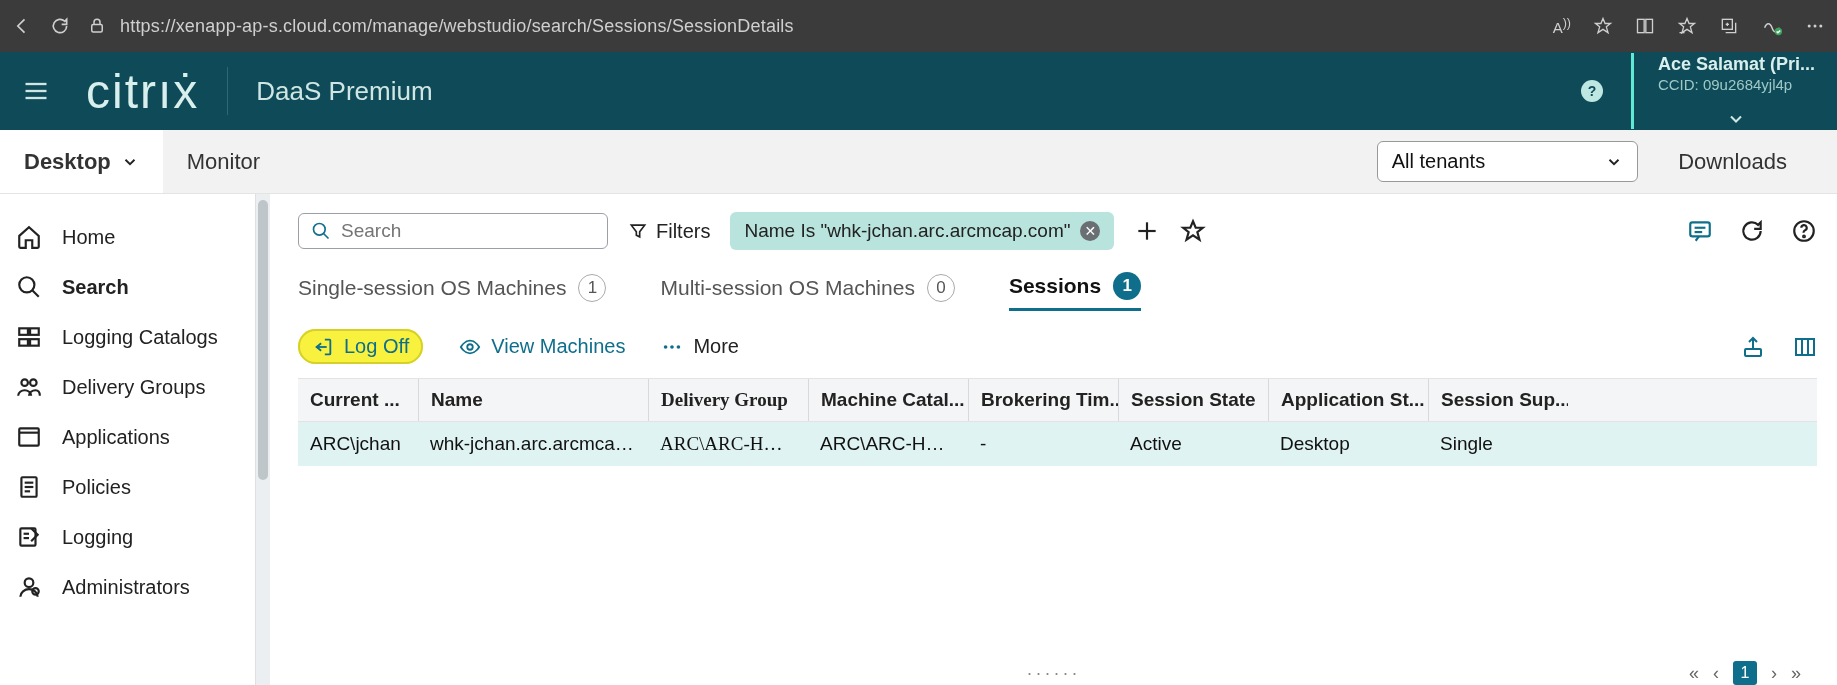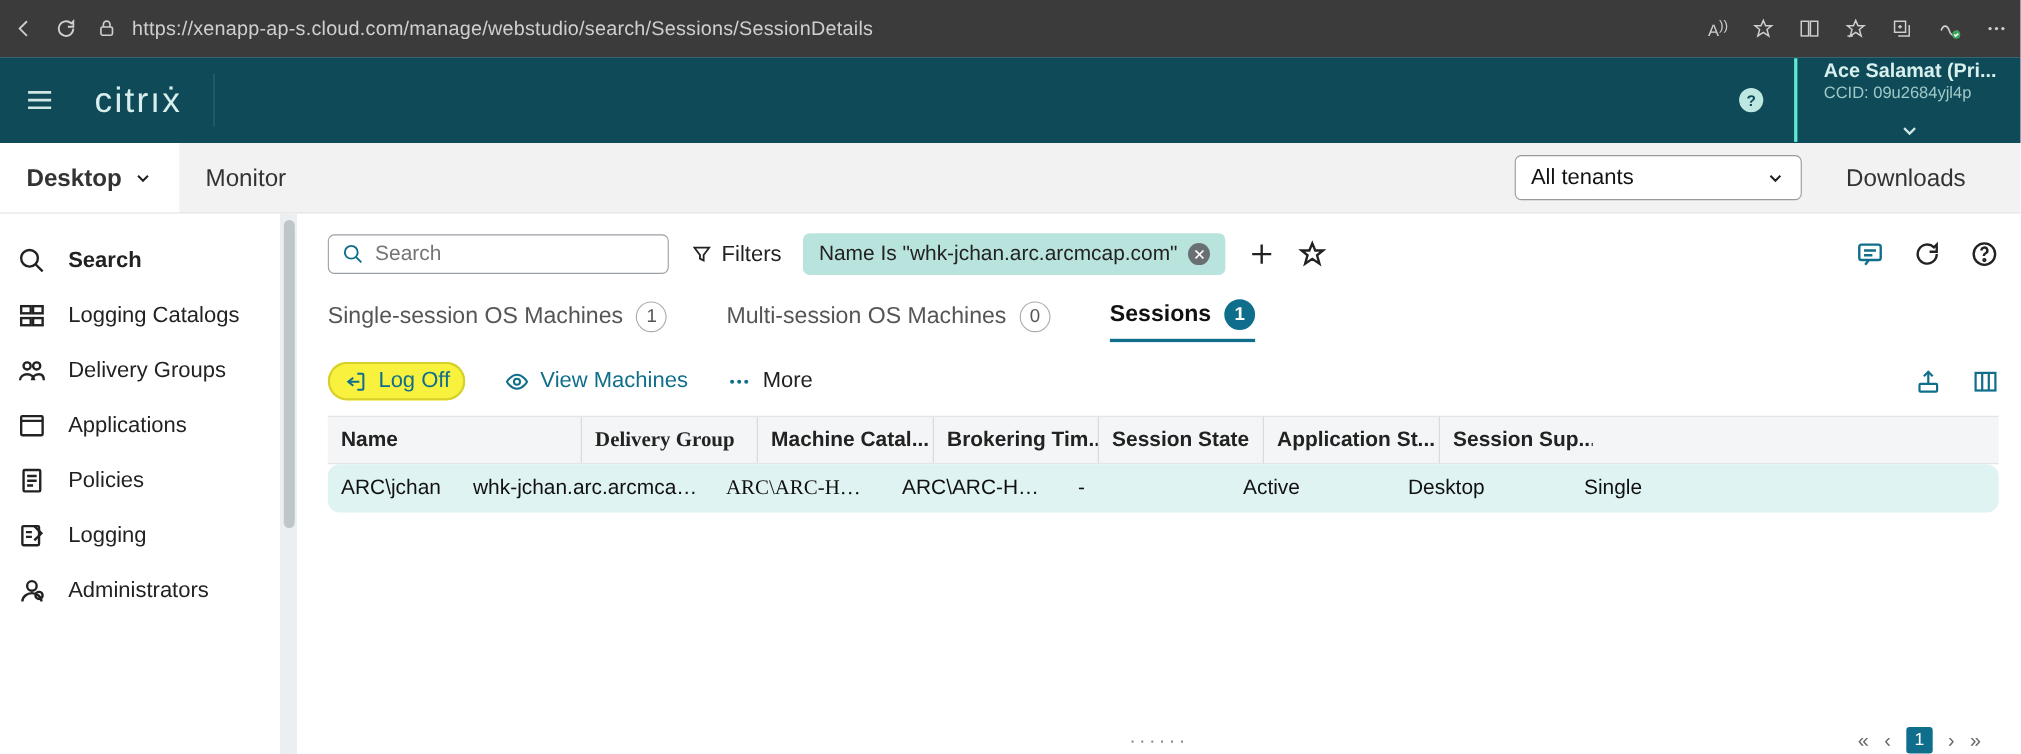--- a/index.html
+++ b/index.html
@@ -6,21 +6,21 @@
   body { font-family: "Segoe UI", Arial, sans-serif; background: #fff; color: #111; overflow: hidden; width: 1837px; }
   
   .browser-bar { display:flex; align-items:center; height:52px; background:#3b3b3b; padding:0 12px; gap:18px; }
   .browser-bar svg { fill:#cfcfcf; }
   .url-area { display:flex; align-items:center; gap:14px; flex:1; color:#cfcfcf; font-size:18px; }
   .url-text { white-space:nowrap; letter-spacing:.2px; }
   .br-right { display:flex; align-items:center; gap:22px; margin-left:auto; }
   
   .app-header { display:flex; align-items:center; background:#0e4a57; color:#cfe6e4; height:78px; padding:0 22px; }
   .hamburger { margin-right:36px; }
-  .brand { font-size:32px; letter-spacing:2px; color:#d8efed; font-weight:400; }
+  .brand { font-size:48px; letter-spacing:2px; color:#d8efed; font-weight:400; }
   .divider-v { width:1px; height:48px; background:#2a6a75; margin:0 28px; }
   .product { font-size:26px; color:#cfe6e4; }
   .hdr-right { margin-left:auto; display:flex; align-items:center; gap:28px; }
   .help-badge { width:22px; height:22px; border-radius:50%; background:#bfe7e2; color:#0e4a57; display:flex; align-items:center; justify-content:center; font-weight:700; font-size:14px; }
   .user-block { border-left:3px solid #5eead4; padding-left:24px; display:flex; align-items:center; gap:14px; max-width:220px;flex-direction:column; }
   .user-lines { display:flex; flex-direction:column; line-height:1.25; }
   .user-name { color:#d8efed; font-size:18px; font-weight:600; white-space:nowrap; overflow:hidden; text-overflow:ellipsis; max-width:170px;}
   .user-ccid { color:#9fc9c7; font-size:15px; }
   
   .sub-bar { display:flex; align-items:center; height:64px; background:#f2f2f2; border-bottom:1px solid #e4e4e4; }
@@ -55,21 +55,21 @@
   
   .actions { display:flex; align-items:center; gap:36px; margin-top:18px; font-size:20px;text-align:right; }
   .action { display:flex; align-items:center; gap:10px; color:#0f6e8c; }
   .action.highlight { background:#f8f23e; border-radius:20px; padding:6px 14px; box-shadow:0 0 0 2px #d6d02a inset; color:#0f6e8c;}
   .actions-right { margin-left:auto; display:flex; gap:28px; }
   
   .table-wrap { margin-top:14px; }
   .thead { display:flex; align-items:center; background:#f4f5f6; border-top:1px solid #e3e3e3; border-bottom:1px solid #e3e3e3; height:44px; font-size:19px; font-weight:600; color:#222;}
   .th { padding:0 12px; display:flex; align-items:center; gap:6px; border-left:1px solid #d6dadd; height:100%; overflow:hidden; white-space:nowrap; }
   .th:first-child { border-left:none; }
-  .trow { display:flex; align-items:center; height:44px; font-size:19px; background:#dff4f2;border-radius:11px; }
+  .trow { display:flex; align-items:center; height:44px; font-size:19px; background:#dff4f2; }
   .td { padding:0 12px; overflow:hidden; white-space:nowrap; text-overflow:ellipsis; }
   .c0{width:120px;} .c1{width:230px;} .c2{width:160px;font-family:Liberation Serif, serif;} .c3{width:160px;} .c4{width:150px;} .c5{width:150px;} .c6{width:160px;} .c7{width:140px;}
   
   .pager-area { position:absolute; bottom:12px; left:0; right:0; display:flex; align-items:center; justify-content:flex-end; padding-right:36px; gap:14px; font-size:18px; color:#666;}
   .pager-area .dots-center { position:absolute; left:50%; transform:translateX(-50%); color:#888; letter-spacing:3px; }
   .page-cur { background:#0f6e8c; color:#fff; width:24px; height:24px; display:flex; align-items:center; justify-content:center; border-radius:3px; font-size:16px;}
   svg.stroke path, svg.stroke rect, svg.stroke circle, svg.stroke line { fill:none; stroke:currentColor; stroke-width:2; }
 </style>
 </head>
 <body>
@@ -121,20 +121,21 @@
 </div>
 
 <div class="app-header">
   <svg class="hamburger" width="28" height="28" viewBox="0 0 24 24">
       <line x1="3" y1="6" x2="21" y2="6" stroke="#cfe6e4" stroke-width="2"></line>
       <line x1="3" y1="12" x2="21" y2="12" stroke="#cfe6e4" stroke-width="2"></line>
       <line x1="3" y1="18" x2="21" y2="18" stroke="#cfe6e4" stroke-width="2"></line>
     </svg>
   <span class="brand">citrıẋ</span>
   <div class="divider-v"></div>
+  <span class="product">DaaS Premium</span>
   <div class="hdr-right">
     <div class="help-badge">?</div>
     <div class="user-block">
       <div class="user-lines">
         <span class="user-name">Ace Salamat (Pri...</span>
         <span class="user-ccid">CCID: 09u2684yjl4p</span>
       </div>
       <svg width="20" height="20" viewBox="0 0 24 24">
           <path d="M6 9l6 6 6-6" stroke="#cfe6e4" stroke-width="2.5" fill="none"></path>
         </svg>
@@ -159,20 +160,26 @@
       </svg>
   </div>
   <div class="downloads">
     <span>Downloads</span>
   </div>
 </div>
 
 <div class="layout">
 
   <div class="sidebar">
+    <div class="side-item">
+      <svg class="stroke" viewBox="0 0 24 24">
+          <path d="M3 11l9-8 9 8v10a1 1 0 0 1-1 1h-5v-7h-6v7H4a1 1 0 0 1-1-1z"></path>
+        </svg>
+      <span>Home</span>
+    </div>
     <div class="side-item active">
       <svg class="stroke" viewBox="0 0 24 24">
           <circle cx="10" cy="10" r="7"></circle>
           <line x1="15" y1="15" x2="21" y2="21"></line>
         </svg>
       <span>Search</span>
     </div>
     <div class="side-item">
       <svg class="stroke" viewBox="0 0 24 24">
           <rect x="3" y="4" width="8" height="6"></rect>
@@ -322,20 +329,26 @@
         <svg class="stroke" width="24" height="24" viewBox="0 0 24 24" style="color:#0f6e8c">
             <rect x="3" y="4" width="18" height="16"></rect>
             <line x1="9" y1="4" x2="9" y2="20"></line>
             <line x1="15" y1="4" x2="15" y2="20"></line>
           </svg>
       </div>
     </div>
 
     <div class="table-wrap">
       <div class="thead">
+        <div class="th c0">
+            <span>Current ...</span>
+            <svg width="14" height="14" viewBox="0 0 24 24">
+              <path d="M12 20V4M7 15l5 5 5-5" stroke="#222" stroke-width="2" fill="none"></path>
+            </svg>
+          </div>
         <div class="th c1">
             <span>Name</span>
           </div>
         <div class="th c2">
             <span>Delivery Group</span>
           </div>
         <div class="th c3">
             <span>Machine Catal...</span>
           </div>
         <div class="th c4">

